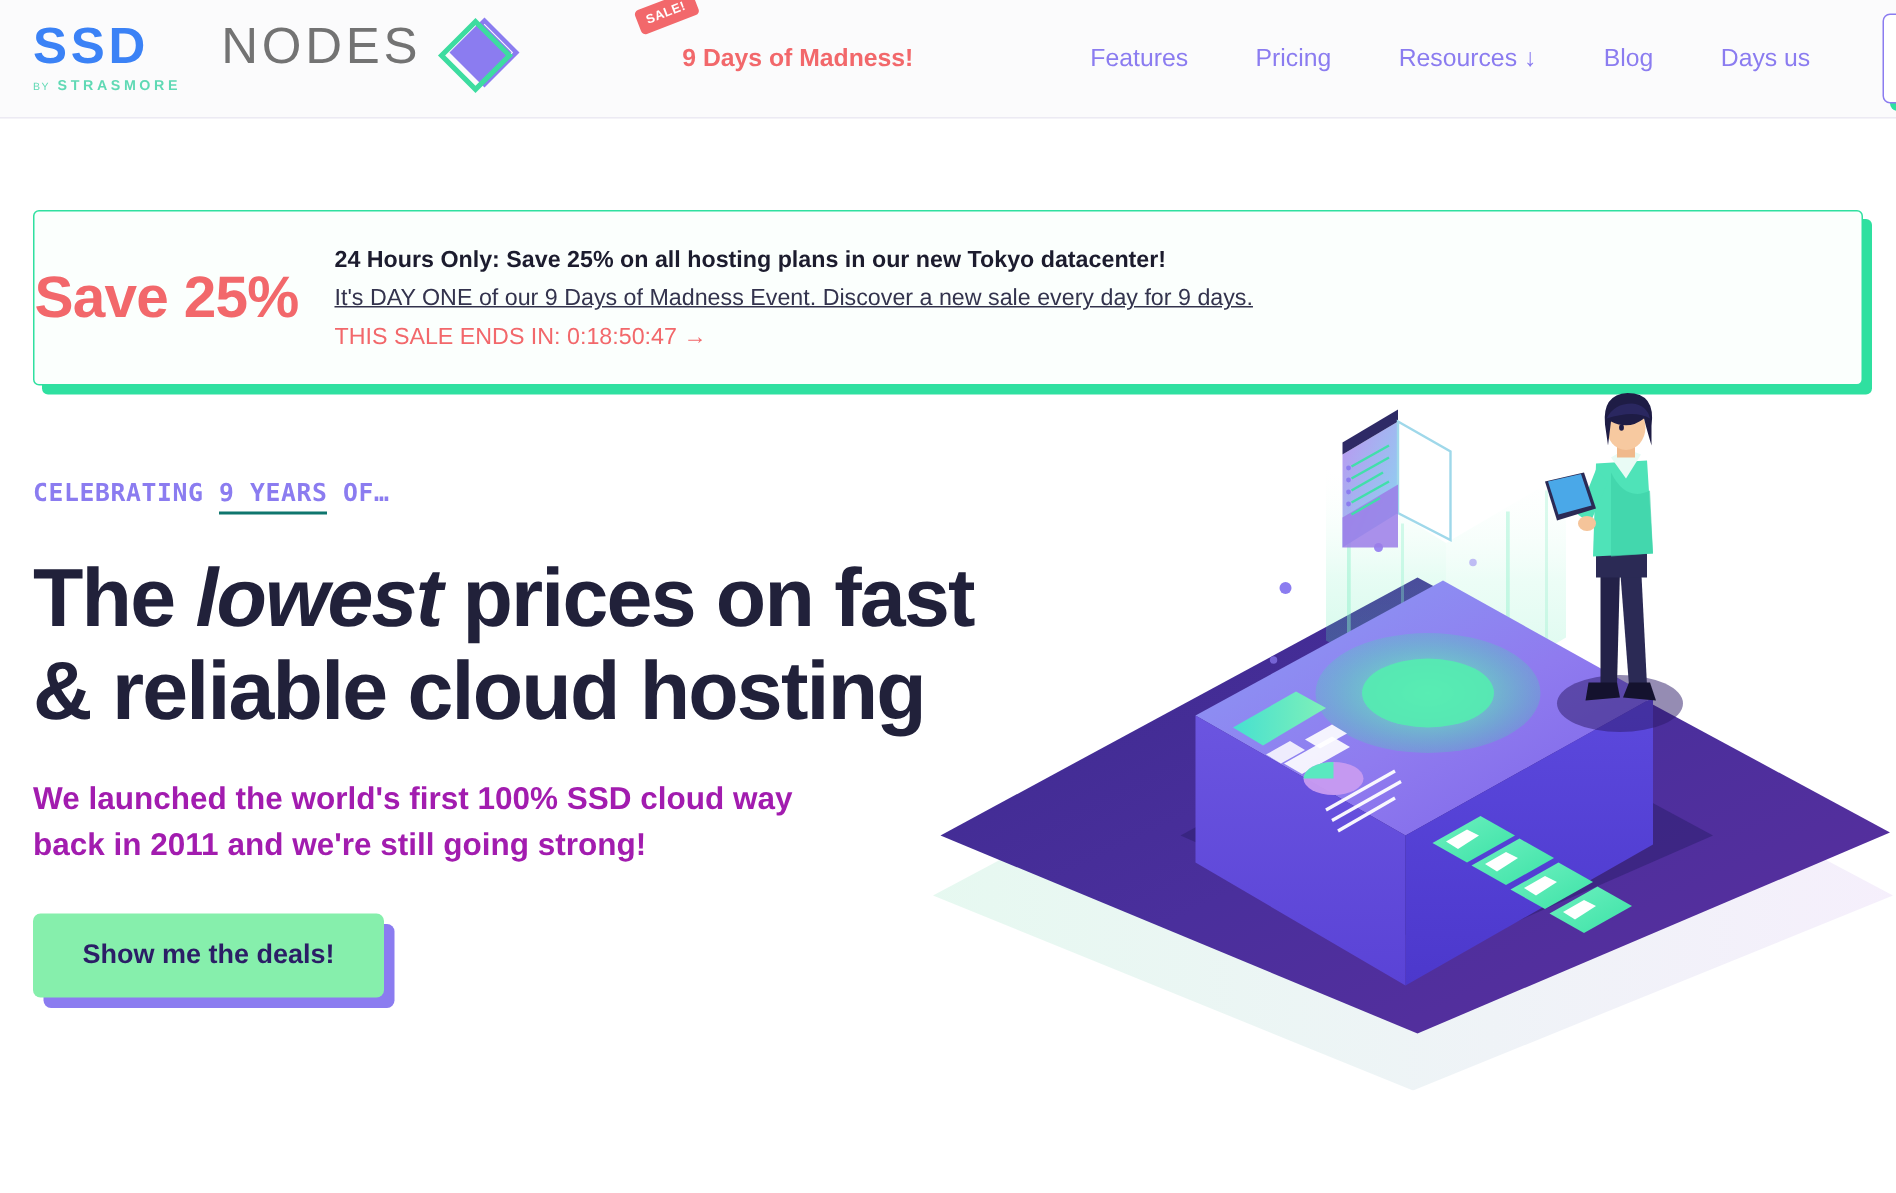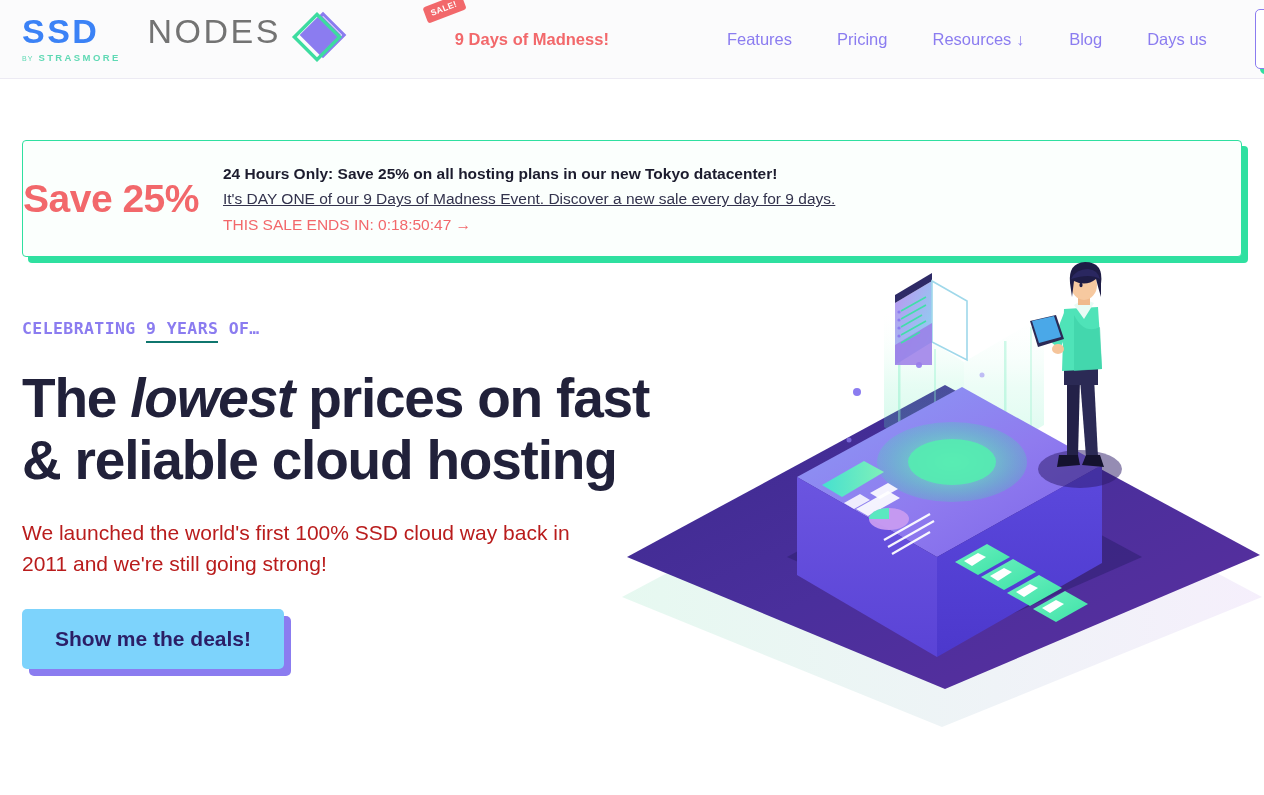--- a/index.html
+++ b/index.html
@@ -195,43 +195,44 @@
     color: #21213a;
     line-height: 1.13;
     letter-spacing: -1.2px;
     margin-bottom: 26px;
     margin-top: 29px;
   }
   .hero-title i { font-style: italic; }
 
   .hero-p1 {
     font-size: 21px;
-    color: #b91c1c;
+    color: #a21caf;
     line-height: 1.48;
     margin-bottom: 30px;
     max-width: 560px;
+    font-weight: bold;
   }
   .hero-p2 {
     font-size: 21px;
     font-weight: 700;
     color: #8b7cf0;
     line-height: 1.43;
     margin-bottom: 30px;
     max-width: 565px;
   }
   .hero-p2 u { text-decoration: underline; text-underline-offset: 2px; }
 
   .cta-btn {
     position: relative;
     display: inline-block;
-    background: #7dd3fc;
+    background: #86efac;
     color: #2b1e66;
     border: none;
     border-radius: 5px;
-    font-size: 21px;
+    font-size: 18px;
     font-weight: 700;
     font-family: "Liberation Sans", sans-serif;
     padding: 18px 33px;
     cursor: pointer;
     box-shadow: 7px 7px 0 0 #8b7cf0;
     line-height: 1.1;
   }
 
   .hero-right {
     position: absolute;

